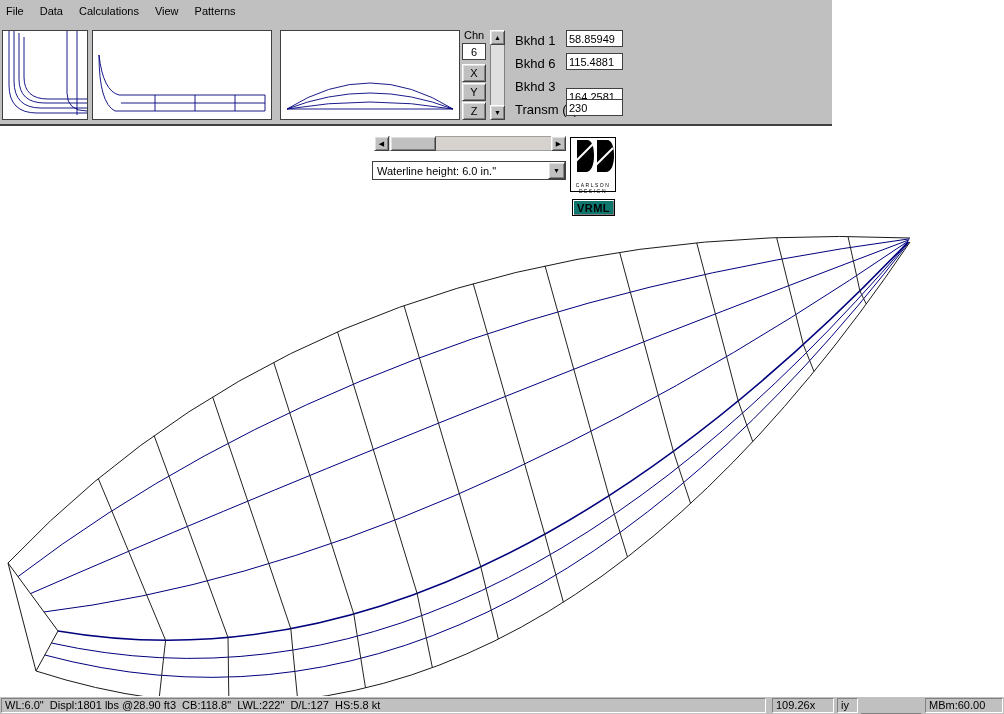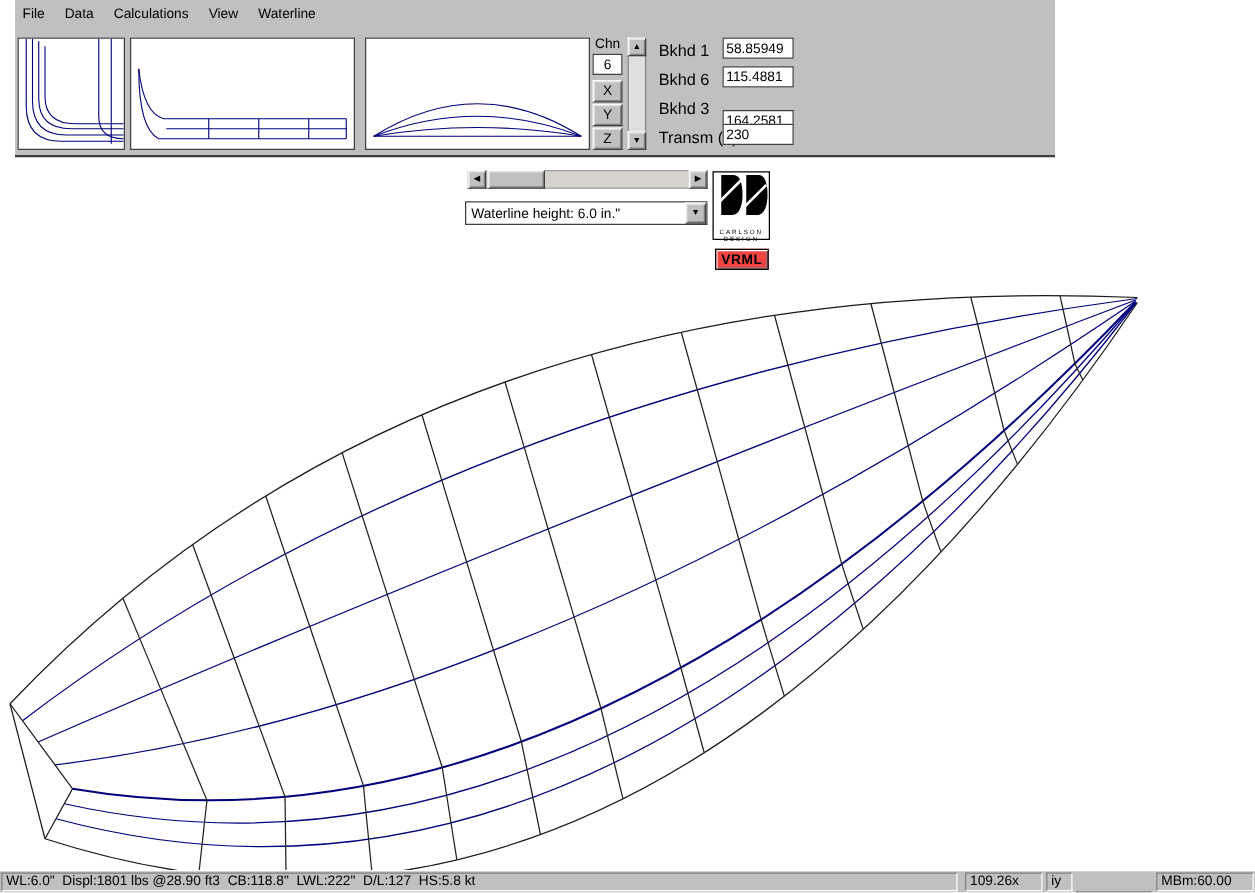--- a/index.html
+++ b/index.html
@@ -1,20 +1,20 @@
 <!DOCTYPE html>
 <html><head>
 <meta charset="utf-8">
 <style>
   * { box-sizing:border-box; margin:0; padding:0; font-family:"Liberation Sans",sans-serif; }
   html,body { width:1004px; height:714px; }
   body { position:relative; background:#fff; overflow:hidden; color:#000; }
 
   
-  #header { position:absolute; left:0; top:0; width:832px; height:126px; background:#c0c0c0; border-bottom:2px solid #404040;margin-left:12px; }
+  #header { position:absolute; left:0; top:0; width:832px; height:126px; background:#c0c0c0; border-bottom:2px solid #404040; }
   #menubar { position:absolute; left:0; top:0; width:100%; height:22px; display:flex; align-items:center; padding-left:2px; }
   .menu-item { font-size:11px; padding:3px 8px; cursor:default; }
   .menu-item:first-child { padding-left:4px; }
 
   .preview { position:absolute; top:30px; background:#fff; border:1px solid #404040; }
   #p1 { left:2px;  width:86px;  height:90px; }
   #p2 { left:92px; width:180px; height:90px; }
   #p3 { left:280px;width:180px; height:90px; }
   .preview svg { display:block; }
 
@@ -45,21 +45,21 @@
   #hs-right { position:absolute; right:-1px; top:-1px; width:15px; height:15px; }
   #hs-thumb { position:absolute; left:15px; top:-1px; width:46px; height:15px; }
 
   #dropdown { position:absolute; left:372px; top:35px; width:194px; height:19px; background:#fff; border:1px solid #404040; display:flex; align-items:center; }
   #dd-text { flex:1; font-size:11px; padding-left:4px; white-space:nowrap; overflow:hidden; }
   #dd-btn { width:17px; height:17px; }
 
   #logo { position:absolute; left:570px; top:11px; width:46px; height:55px; background:#fff; border:1px solid #000; text-align:center; }
   .logo-line { font-size:5px; letter-spacing:1.5px; line-height:6px; }
 
-  #vrml-btn { position:absolute; left:572px; top:73px; width:43px; height:17px; background:#ef4444; border:1px solid #000;
+  #vrml-btn { position:absolute; left:572px; top:73px; width:43px; height:17px; background:#0f766e; border:1px solid #000;
               box-shadow: inset 1px 1px 0 #fff, inset -1px -1px 0 #808080;
               font-size:11px; font-weight:bold; letter-spacing:0.5px; display:flex; align-items:center; justify-content:center; }
 
   
   #statusbar { position:absolute; left:0; top:696px; width:1004px; height:18px; background:#c0c0c0; border-top:1px solid #fff; }
   .st { position:absolute; top:1px; height:15px; border:1px solid; border-color:#808080 #fff #fff #808080;
         font-size:11px; line-height:13px; padding:0 3px; white-space:pre; overflow:hidden; }
   #st-left { left:1px;  width:765px; }
   #st-x    { left:772px; width:62px; }
   #st-iy   { left:837px; width:21px; }
@@ -69,21 +69,21 @@
 </head>
 <body>
 
 <div id="header">
 
   <div id="menubar">
     <span class="menu-item">File</span>
     <span class="menu-item">Data</span>
     <span class="menu-item">Calculations</span>
     <span class="menu-item">View</span>
-    <span class="menu-item">Waterline</span>
+    <span class="menu-item">Patterns</span>
   </div>
 
   <div class="preview" id="p1">
     <svg width="84" height="88" viewBox="0 0 84 88">
       <g fill="none" stroke="#00007d" stroke-width="0.9">
         <path d="M6,0 V54 Q6,82 34,82 H84"></path>
         <path d="M11,0 V50 Q11,77 38,77 H84"></path>
         <path d="M16,2 V48 Q16,72 42,72 H84"></path>
         <path d="M21,6 V46 Q21,68 45,68 H84"></path>
         <path d="M64,0 V62 Q64,80 84,80"></path>

